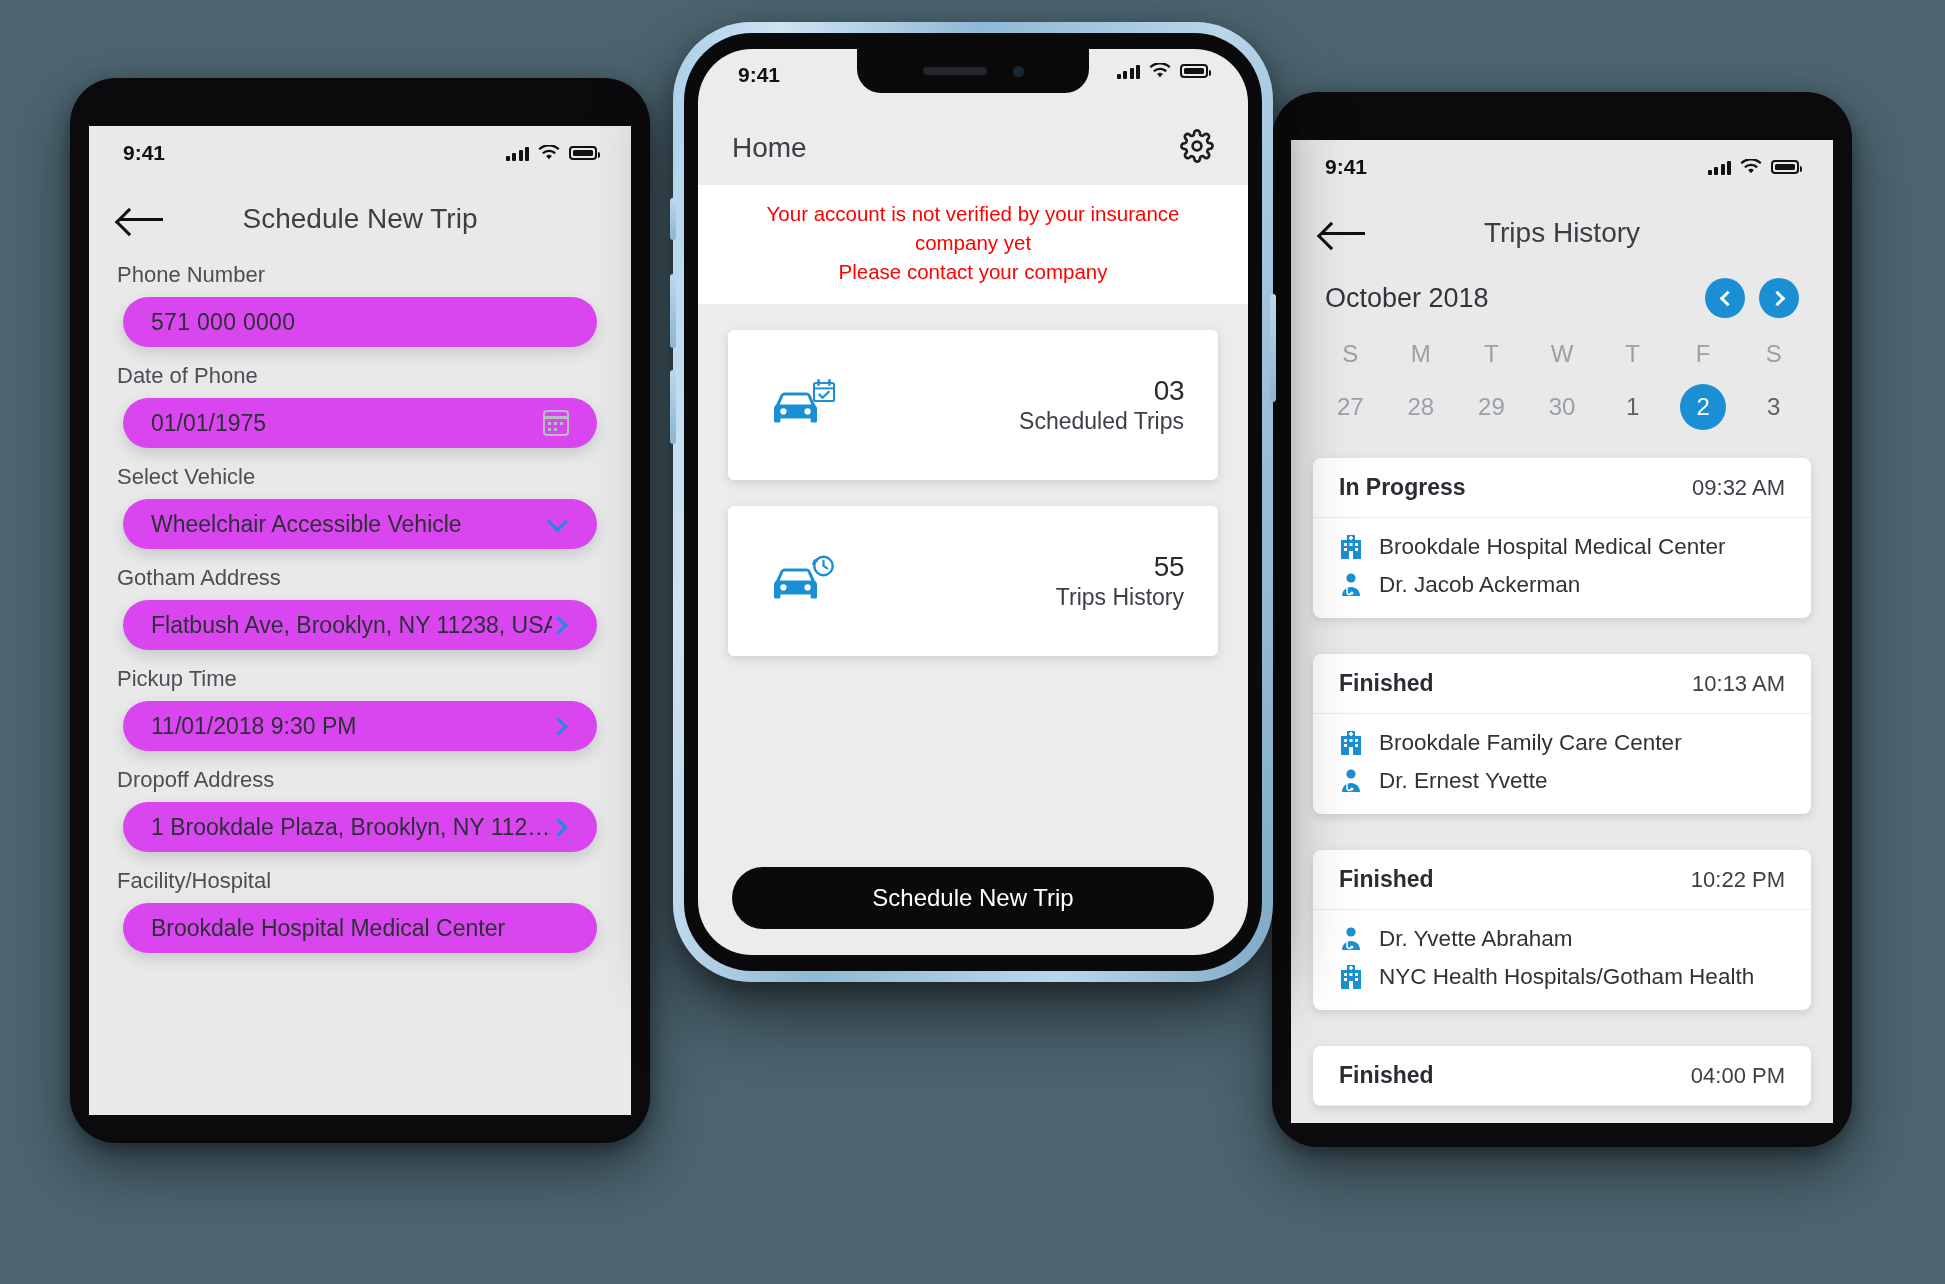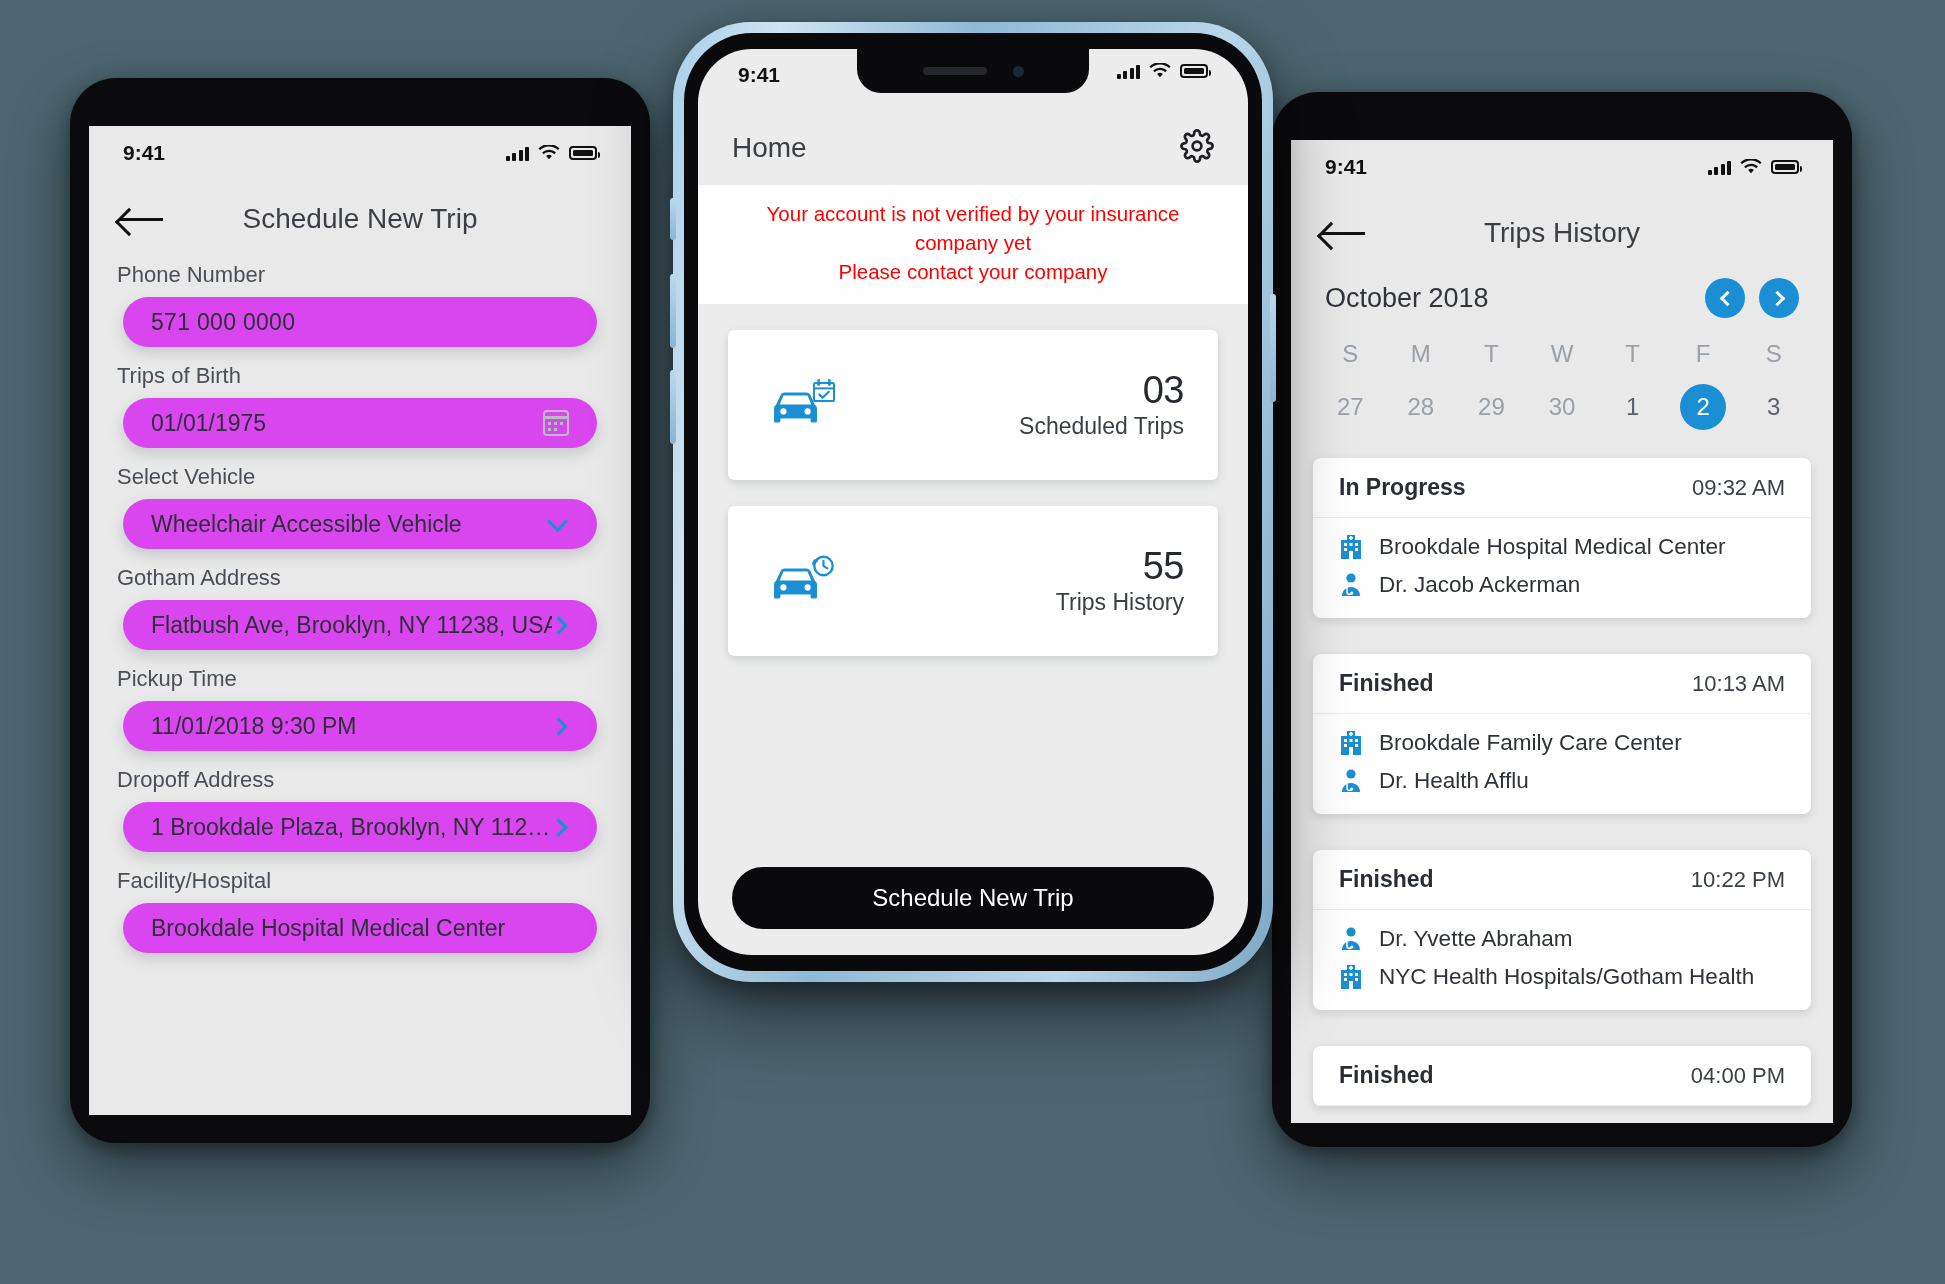--- a/index.html
+++ b/index.html
@@ -141,21 +141,21 @@
     background: #fff; padding: 14px 26px 18px; text-align: center;
     font-size: 20.5px; line-height: 1.42; color: #ff0000;
   }
   .cards-area { padding: 26px 30px; }
   .stat-card {
     background: #fff; border-radius: 6px; height: 150px; margin-bottom: 26px;
     display: flex; align-items: center; padding: 0 34px 0 38px;
     box-shadow: 0 3px 9px rgba(110,118,128,.26);
   }
   .stat-card .txt { margin-left: auto; text-align: right; }
-  .stat-num { font-size: 38px; color: #26292e; line-height: 1.05; font-weight: 400; letter-spacing: -.5px; }
+  .stat-num { font-size: 28px; color: #26292e; line-height: 1.05; font-weight: 400; letter-spacing: -.5px; }
   .stat-lbl { font-size: 23px; color: #3b4047; margin-top: 2px; }
   .cta-wrap { position: absolute; left: 0; right: 0; bottom: 26px; padding: 0 34px; }
   .cta {
     background: #0a0a0c; border-radius: 34px; height: 62px;
     display:flex; align-items:center; justify-content:center;
     color:#fff; font-size: 24px; cursor: pointer;
   }
 
   
   .cal-head { display:flex; align-items:center; padding: 6px 34px 0 34px; }
@@ -231,21 +231,21 @@
       <div class="form-scroll">
 
         <div class="field-group">
           <div class="field-label">Phone Number</div>
           <div class="field-box">
             <div class="field-value spaced">571 000 0000</div>
           </div>
         </div>
 
         <div class="field-group">
-          <div class="field-label">Trips of Birth</div>
+          <div class="field-label">Date of Phone</div>
           <div class="field-box">
             <div class="field-value">01/01/1975</div>
             <div class="field-tail">
               <div class="cal-ico">
                   <i></i>
                   <i></i>
                   <i></i>
                   <i></i>
                   <i></i>
                 </div>
@@ -422,21 +422,21 @@
               </svg>
               <div class="lbl">Brookdale Family Care Center</div>
             </div>
             <div class="trip-row">
               <svg width="24" height="26" viewBox="0 0 24 26">
                 <circle cx="12" cy="6" r="4.6" fill="#1b8fd4"></circle>
                 <path d="M3 24c0-5.2 4-9 9-9s9 3.8 9 9z" fill="#1b8fd4"></path>
                 <path d="M8 16v4a2.4 2.4 0 0 0 4.8 0" stroke="#fff" stroke-width="1.5" fill="none"></path>
                 <circle cx="12.8" cy="21" r="1.6" fill="#fff"></circle>
               </svg>
-              <div class="lbl">Dr. Health Afflu</div>
+              <div class="lbl">Dr. Ernest Yvette</div>
             </div>
           </div>
         </div>
 
         <div class="trip-card">
           <div class="trip-head">
             <div class="trip-status">Finished</div>
             <div class="trip-time">10:22 PM</div>
           </div>
           <div class="trip-body">

